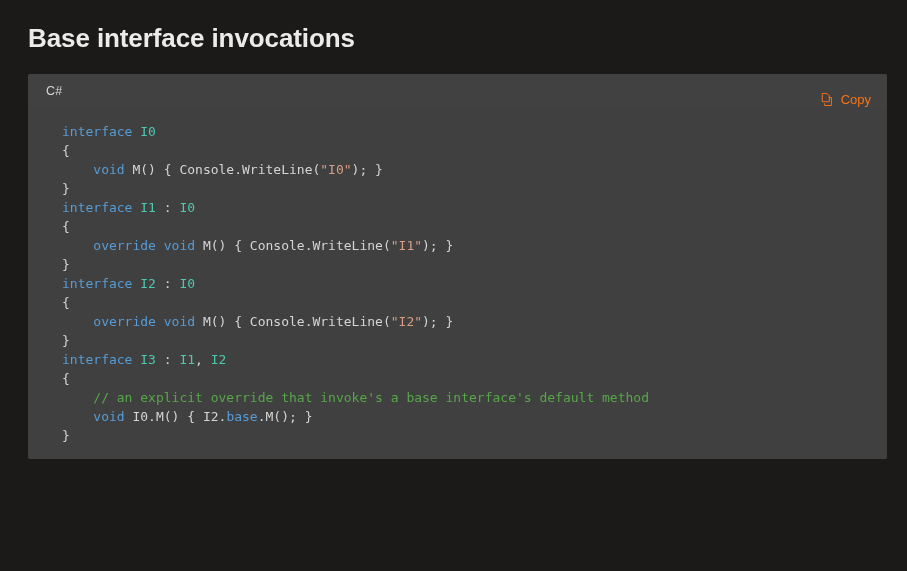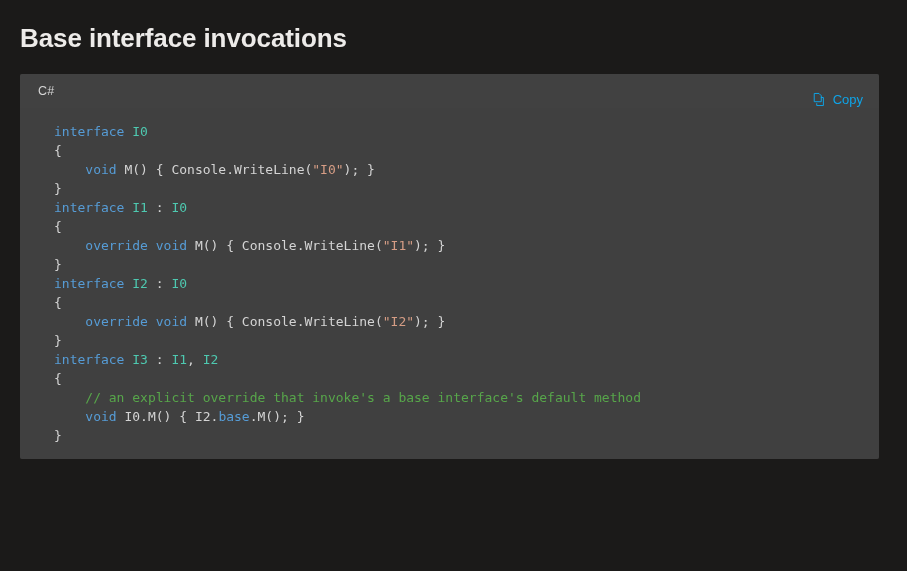--- a/index.html
+++ b/index.html
@@ -14,21 +14,21 @@
   }
   body {
     font-family: "Liberation Sans", sans-serif;
     color: #e3e3e3;
     -webkit-font-smoothing: antialiased;
   }
 
   .page {
     width: 907px;
     height: 419px;
-    padding: 0 20px;
+    padding: 0 28px;
     position: relative;
   }
 
   
   .page-title {
     font-size: 26px;
     line-height: 32px;
     font-weight: 600;
     color: #edebe9;
     margin: 0;
@@ -69,21 +69,21 @@
     color: #d6d6d6;
     font-family: "Liberation Sans", sans-serif;
     letter-spacing: 0.2px;
   }
 
   .copy-button {
     display: flex;
     align-items: center;
     gap: 7px;
     cursor: pointer;
-    color: #0ea5e9;
+    color: #f97316;
     font-size: 13px;
     background: none;
     border: none;
     padding: 2px 2px;
     font-family: "Liberation Sans", sans-serif;
     margin-top: 16px;
   }
 
   .copy-icon {
     width: 14px;

